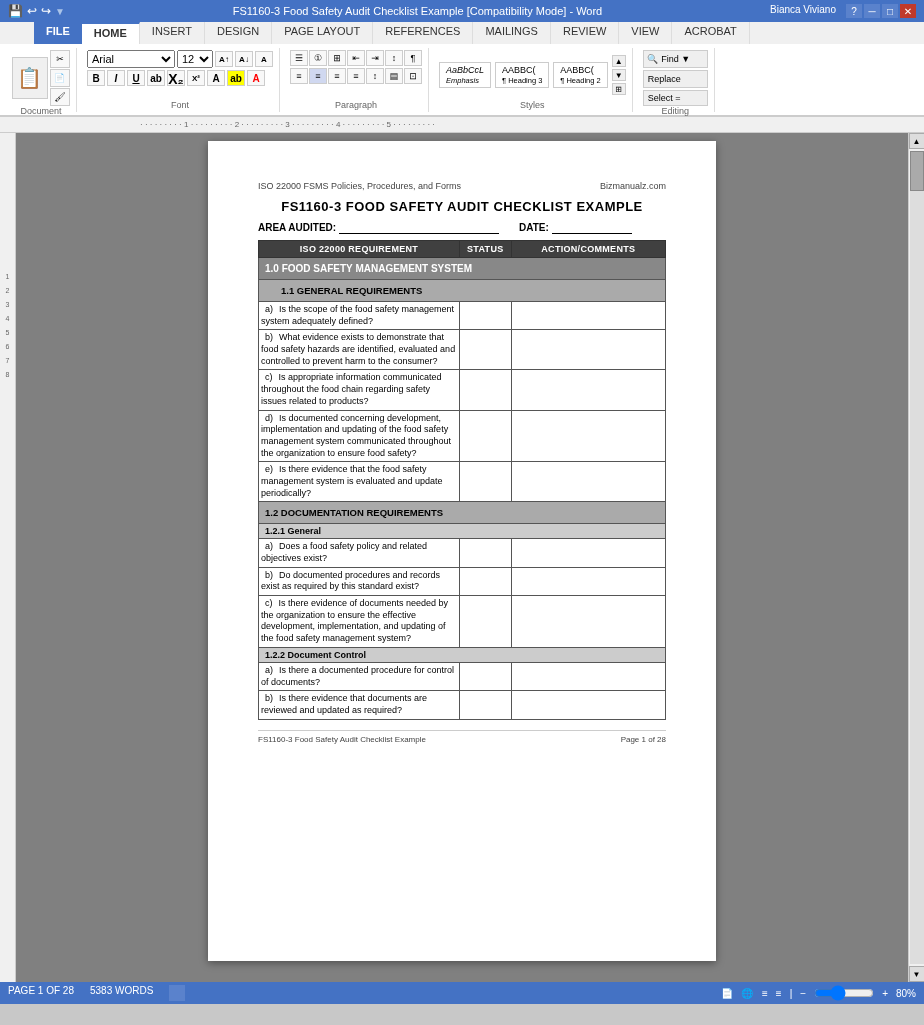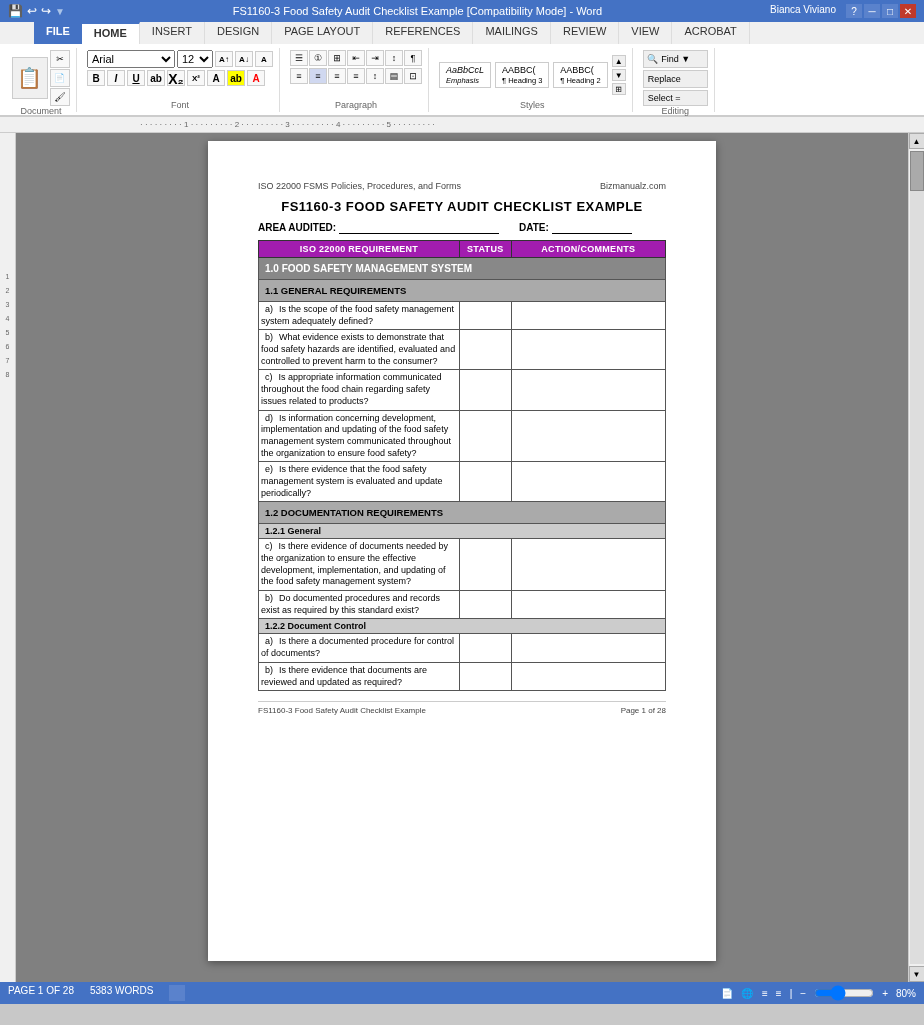--- a/index.html
+++ b/index.html
@@ -59,21 +59,21 @@
     
     .page { background: white; width: 508px; margin: 0 auto; padding: 40px 50px; box-shadow: 0 2px 8px rgba(0,0,0,0.4); min-height: 820px; font-family: Arial, sans-serif; }
     .page-header-meta { display: flex; justify-content: space-between; font-size: 9px; color: #444; margin-bottom: 8px; }
     .doc-title { text-align: center; font-size: 13px; font-weight: bold; margin-bottom: 8px; letter-spacing: 0.5px; }
     .doc-subtitle { display: flex; gap: 20px; font-size: 10px; font-weight: bold; margin-bottom: 6px; }
     .underline-field { border-bottom: 1px solid black; display: inline-block; width: 160px; }
     .date-field { border-bottom: 1px solid black; display: inline-block; width: 80px; }
 
     
     .audit-table { width: 100%; border-collapse: collapse; font-size: 9px; }
-    .audit-table th { background: #a21caf; color: white; border: 1px solid #333; padding: 3px 6px; text-align: center; font-size: 9px; font-weight: bold; letter-spacing: 0.3px; }
+    .audit-table th { background: #404040; color: white; border: 1px solid #333; padding: 3px 6px; text-align: center; font-size: 9px; font-weight: bold; letter-spacing: 0.3px; }
     .audit-table td { border: 1px solid #555; vertical-align: top; }
     .section-header td { background: #909090; font-weight: bold; font-size: 10px; padding: 5px 6px; }
     .question-row td { padding: 2px 4px; }
     .item-label { width: 18px; vertical-align: top; padding: 2px 4px; font-size: 9px; }
     .item-text { font-size: 9px; line-height: 1.3; padding: 2px; }
     .status-col { width: 52px; }
     .action-col { width: 160px; }
 
     
     .status-bar { background: #4472c4; height: 22px; display: flex; align-items: center; justify-content: space-between; padding: 0 8px; color: white; font-size: 10px; }
@@ -255,64 +255,69 @@
             <th>ACTION/COMMENTS</th>
           </tr>
         </thead>
         <tbody>
 
           <tr class="section-header">
             <td colspan="3" style="background:#888;color:white;font-weight:bold;font-size:10px;padding:5px 6px;">1.0 FOOD SAFETY MANAGEMENT SYSTEM</td>
           </tr>
 
           <tr>
-            <td colspan="3" style="background:#aaa;font-weight:bold;font-size:9.5px;padding:5px 6px;">1.1 GENERAL REQUIREMENTS</td>
+            <td colspan="3" style="background:#aaa;font-weight:bold;font-size:9.5px;padding:5px 22px;">1.1 GENERAL REQUIREMENTS</td>
           </tr>
 
           <tr class="question-row">
             <td style="padding:2px;"><span class="item-label">a)</span><span class="item-text">Is the scope of the food safety management system adequately defined?</span></td>
             <td class="status-col"></td>
             <td class="action-col"></td>
           </tr>
           <tr class="question-row">
             <td style="padding:2px;"><span class="item-label">b)</span><span class="item-text">What evidence exists to demonstrate that food safety hazards are identified, evaluated and controlled to prevent harm to the consumer?</span></td>
             <td class="status-col"></td>
             <td class="action-col"></td>
           </tr>
           <tr class="question-row">
             <td style="padding:2px;"><span class="item-label">c)</span><span class="item-text">Is appropriate information communicated throughout the food chain regarding safety issues related to products?</span></td>
             <td class="status-col"></td>
             <td class="action-col"></td>
           </tr>
           <tr class="question-row">
-            <td style="padding:2px;"><span class="item-label">d)</span><span class="item-text">Is information concerning development, implementation and updating of the food safety management system communicated throughout the organization to ensure food safety?</span></td>
+            <td style="padding:2px;"><span class="item-label">d)</span><span class="item-text">Is documented concerning development, implementation and updating of the food safety management system communicated throughout the organization to ensure food safety?</span></td>
             <td class="status-col"></td>
             <td class="action-col"></td>
           </tr>
           <tr class="question-row">
             <td style="padding:2px;"><span class="item-label">e)</span><span class="item-text">Is there evidence that the food safety management system is evaluated and update periodically?</span></td>
             <td class="status-col"></td>
             <td class="action-col"></td>
           </tr>
 
           <tr>
             <td colspan="3" style="background:#aaa;font-weight:bold;font-size:9.5px;padding:5px 6px;">1.2 DOCUMENTATION REQUIREMENTS</td>
           </tr>
 
           <tr>
             <td colspan="3" style="background:#ccc;font-weight:bold;font-size:9px;padding:2px 6px;">1.2.1 General</td>
           </tr>
 
           <tr class="question-row">
+            <td style="padding:2px;"><span class="item-label">a)</span><span class="item-text">Does a food safety policy and related objectives exist?</span></td>
+            <td class="status-col"></td>
+            <td class="action-col"></td>
+          </tr>
+          <tr class="question-row">
+            <td style="padding:2px;"><span class="item-label">b)</span><span class="item-text">Do documented procedures and records exist as required by this standard exist?</span></td>
+            <td class="status-col"></td>
+            <td class="action-col"></td>
+          </tr>
+          <tr class="question-row">
             <td style="padding:2px;"><span class="item-label">c)</span><span class="item-text">Is there evidence of documents needed by the organization to ensure the effective development, implementation, and updating of the food safety management system?</span></td>
-            <td class="status-col"></td>
-            <td class="action-col"></td>
-          </tr>
-          <tr class="question-row">
-            <td style="padding:2px;"><span class="item-label">b)</span><span class="item-text">Do documented procedures and records exist as required by this standard exist?</span></td>
             <td class="status-col"></td>
             <td class="action-col"></td>
           </tr>
 
           <tr>
             <td colspan="3" style="background:#ccc;font-weight:bold;font-size:9px;padding:2px 6px;">1.2.2 Document Control</td>
           </tr>
 
           <tr class="question-row">
             <td style="padding:2px;"><span class="item-label">a)</span><span class="item-text">Is there a documented procedure for control of documents?</span></td>

